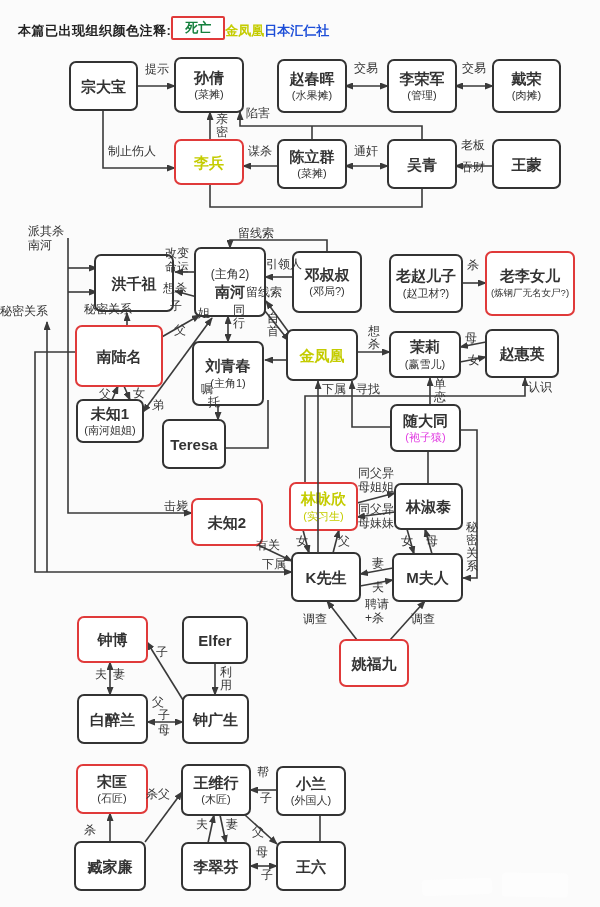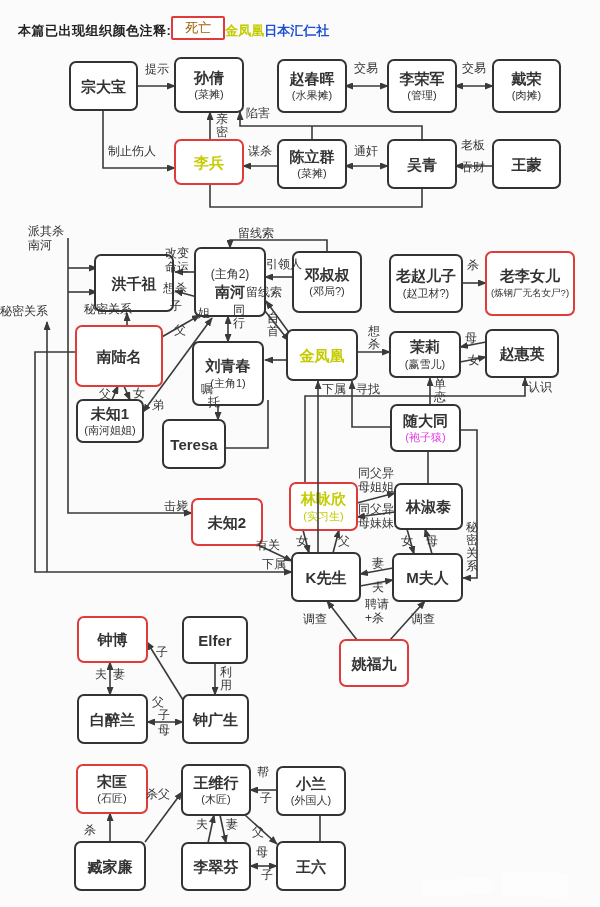--- a/index.html
+++ b/index.html
@@ -1,21 +1,21 @@
 <!DOCTYPE html>
 <html><head>
 <meta charset="utf-8">
 <style>
   html,body{margin:0;padding:0;}
   body{background:#e9e9e9;font-family:"Liberation Sans","DejaVu Sans",sans-serif;}
   #canvas{position:relative;width:600px;height:907px;background:#fbfbfb;overflow:hidden;}
   #diagram-svg{position:absolute;left:0;top:0;}
   .legend{position:absolute;left:18px;top:16px;display:flex;align-items:flex-end;font-size:13px;color:#222;}
   .legend .prefix{font-weight:bold;letter-spacing:.5px;}
-  .legend .death-box{border:2px solid #e03a3a;border-radius:2px;padding:1px 12px;color:#a16207;background:#fff;}
+  .legend .death-box{border:2px solid #e03a3a;border-radius:2px;padding:1px 12px;color:#15803d;background:#fff;font-weight:bold;}
   .legend .org-yellow{color:#c4cc00;font-weight:bold;}
   .legend .org-magenta{color:#1d4ed8;font-weight:bold;}
   .watermark{position:absolute;right:28px;bottom:6px;width:150px;height:34px;opacity:.55;pointer-events:none;}
   .watermark i{position:absolute;background:#fff;border-radius:4px;}
   .watermark i:nth-child(1){left:0;top:12px;width:70px;height:16px;transform:rotate(-2deg);}
   .watermark i:nth-child(2){left:80px;top:6px;width:66px;height:24px;transform:rotate(1deg);}
 </style>
 </head>
 <body>
 

